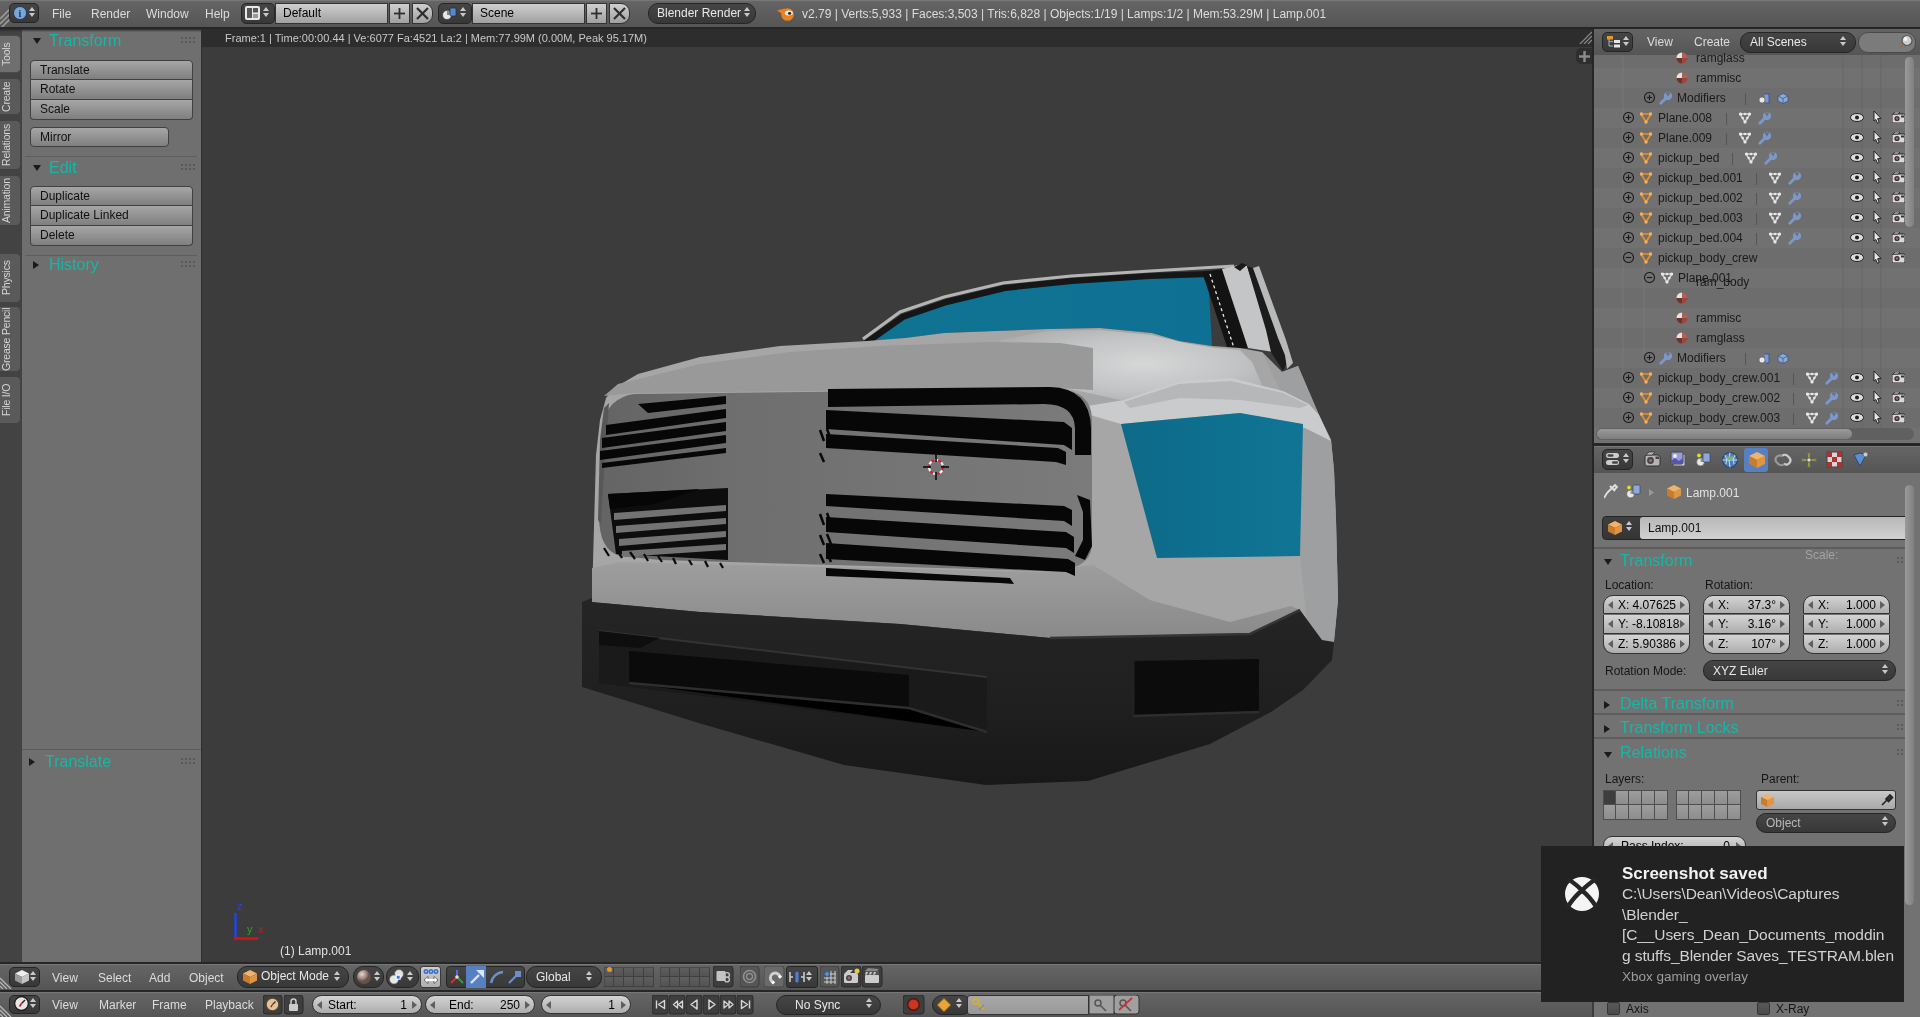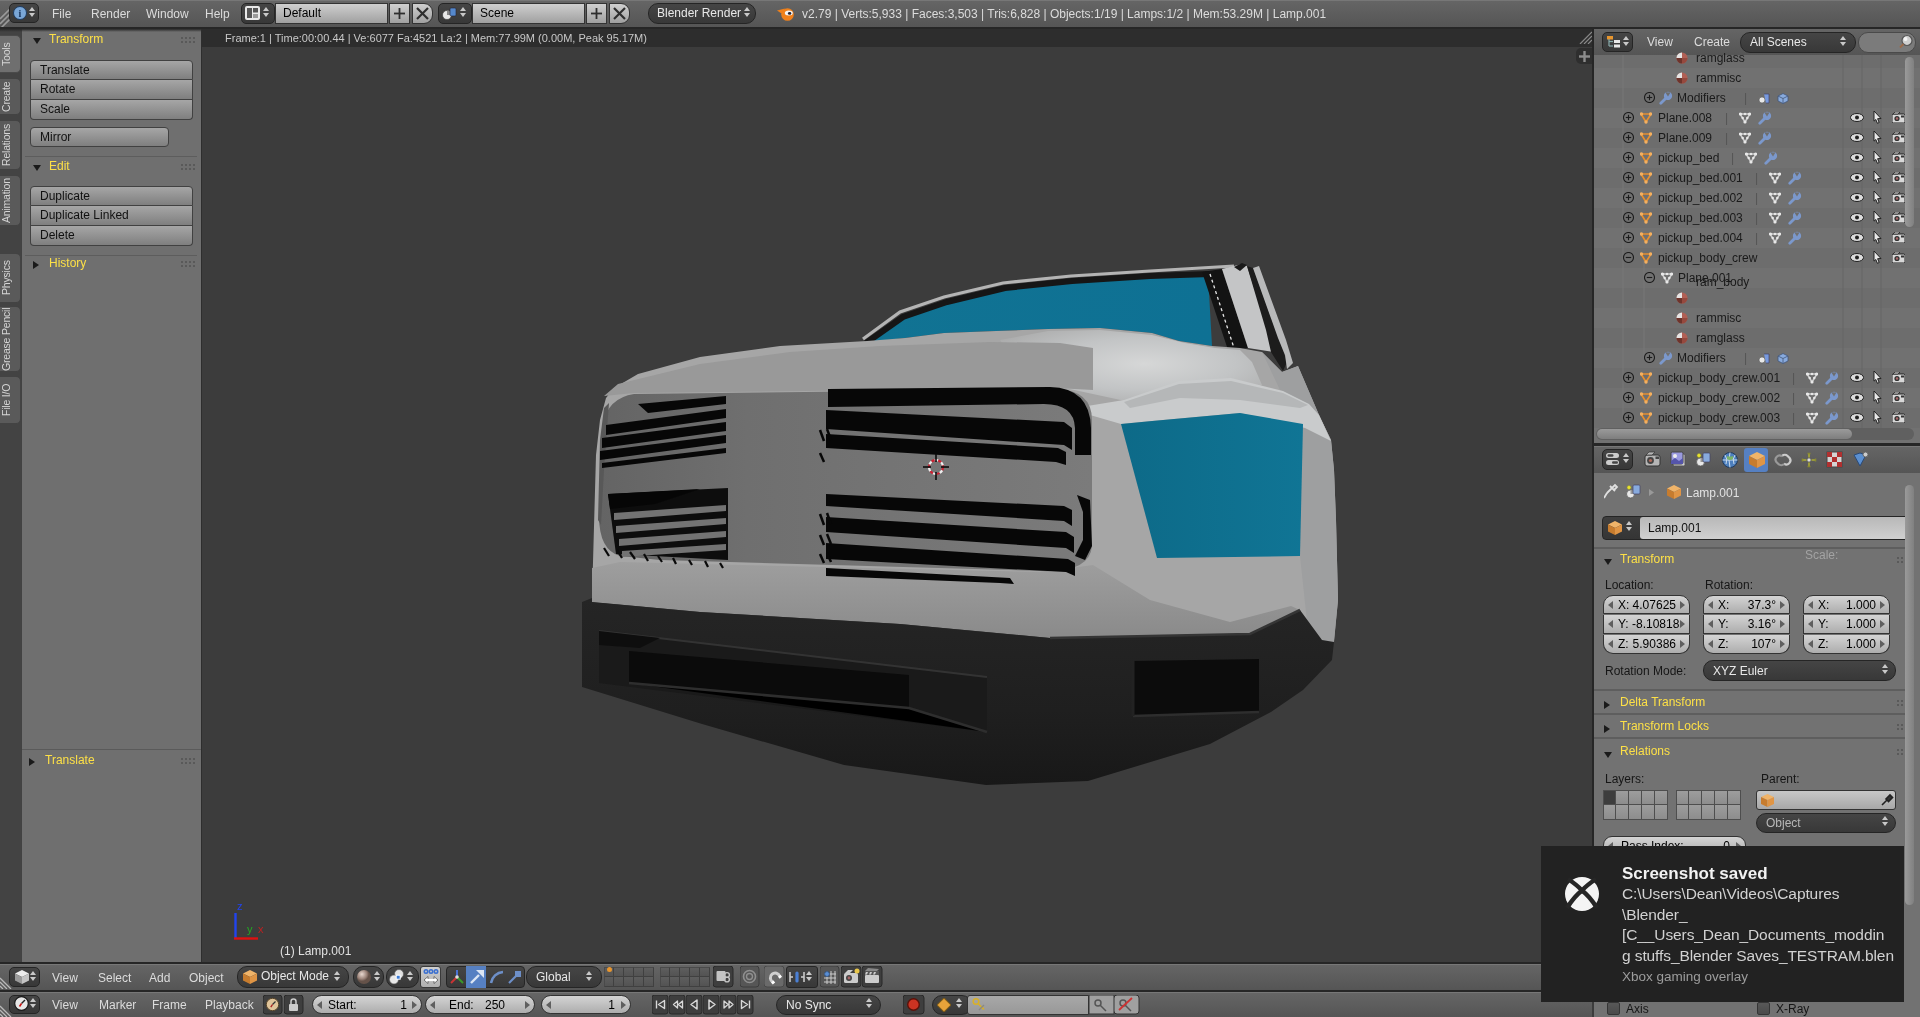--- a/index.html
+++ b/index.html
@@ -12,21 +12,21 @@
 
 .fld{background:linear-gradient(#d4d4d4,#adadad);border:1px solid #333;border-radius:9px;color:#000}
 .fldsq{background:linear-gradient(#cfcfcf,#a0a0a0);border:1px solid #333;color:#000}
 
 .ddk{background:linear-gradient(#454545,#383838);border:1px solid #252525;border-radius:10px;color:#e8e8e8}
 
 .dbtn{background:linear-gradient(#454545,#383838);border:1px solid #252525;border-radius:5px}
 
 .tbtn{background:linear-gradient(#a6a6a6,#7f7f7f);border:1px solid #414141;color:#111;
  text-align:left;padding-left:9px;line-height:18px;height:20px}
-.ptitle{color:#fde047;font-size:12px}
+.ptitle{color:#14b8a6;font-size:16px}
 
 .tri-d{width:0;height:0;border-left:4px solid transparent;border-right:4px solid transparent;border-top:6px solid #1a1a1a;display:inline-block}
 .tri-r{width:0;height:0;border-top:4px solid transparent;border-bottom:4px solid transparent;border-left:6px solid #1a1a1a;display:inline-block}
 .grip{width:15px;height:7px;background-image:radial-gradient(circle,#575757 1px,rgba(0,0,0,0) 1.3px);background-size:4px 4px;opacity:.9}
 .updn{width:0;height:0;border-left:3.5px solid transparent;border-right:3.5px solid transparent}
 .arrL{width:0;height:0;border-top:4px solid transparent;border-bottom:4px solid transparent;border-right:5px solid #5f5f5f}
 .arrR{width:0;height:0;border-top:4px solid transparent;border-bottom:4px solid transparent;border-left:5px solid #5f5f5f}
 .num{display:flex;align-items:center;height:19px;padding:0 4px;font-size:12px}
 .vtab{position:absolute;left:0;width:21px;background:#5a5a5a;border:1px solid #434343;
  border-right:none;border-radius:5px 0 0 5px;color:#d5d5d5;
@@ -1218,21 +1218,21 @@
     <span class="arrL"></span>
     <span style="margin-left:6px">Start:</span>
     <span style="flex:1"></span>
     <span style="margin-right:5px">1</span>
     <span class="arrR"></span>
   </div>
 <div class="abs fld num" style="left:425px;top:995px;width:110px;border-radius:10px">
     <span class="arrL"></span>
     <span style="margin-left:14px">End:</span>
     <span style="flex:1"></span>
-    <span style="margin-right:20px">250</span>
+    <span style="margin-right:5px">250</span>
     <span class="arrR"></span>
   </div>
 <div class="abs fld num" style="left:541px;top:995px;width:90px;border-radius:10px">
     <span class="arrL"></span>
     <span style="flex:1"></span>
     <span style="margin-right:6px">1</span>
     <span class="arrR"></span>
   </div>
 
 <svg class="abs" style="left:652px;top:995px" width="17" height="20">
@@ -1265,21 +1265,21 @@
       <path d="M4 4.5 L8 8 L4 11.5 Z M9 4.5 L13 8 L9 11.5 Z" fill="none" stroke="#d8d8d8" stroke-width="1.3" stroke-linejoin="round"></path>
     </g>
   </svg>
 <svg class="abs" style="left:737px;top:995px" width="17" height="20">
     <rect x="0" y="0" width="16" height="19" rx="2.5" fill="#3e3e3e" stroke="#282828"></rect>
     <g transform="translate(0,1.5)">
       <path d="M12.5 4 L12.5 12 M4.5 4 L10.5 8 L4.5 12 Z" stroke="#d8d8d8" stroke-width="1.4" fill="none" stroke-linejoin="round"></path>
     </g>
   </svg>
 
-<div class="abs ddk" style="left:776px;top:995px;width:105px;height:20px;line-height:18px;padding-left:9px">No Sync</div>
+<div class="abs ddk" style="left:776px;top:995px;width:105px;height:20px;line-height:18px;padding-left:18px">No Sync</div>
 <div class="abs" style="left:866px;top:998px">
     <div class="updn" style="border-bottom:4px solid #c9c9c9"></div>
     <div class="updn" style="margin-top:2px;border-top:4px solid #c9c9c9"></div>
   </div>
 
 <svg class="abs" style="left:903px;top:995px" width="22" height="20">
     <rect x="0" y="0" width="21" height="19" rx="3" fill="#3e3e3e" stroke="#282828"></rect>
     <circle cx="10.5" cy="9.5" r="5.8" fill="#cc3322"></circle>
     <circle cx="10.5" cy="9.5" r="5.8" fill="none" stroke="#5a120a" stroke-width="1.4"></circle>
   </svg>

